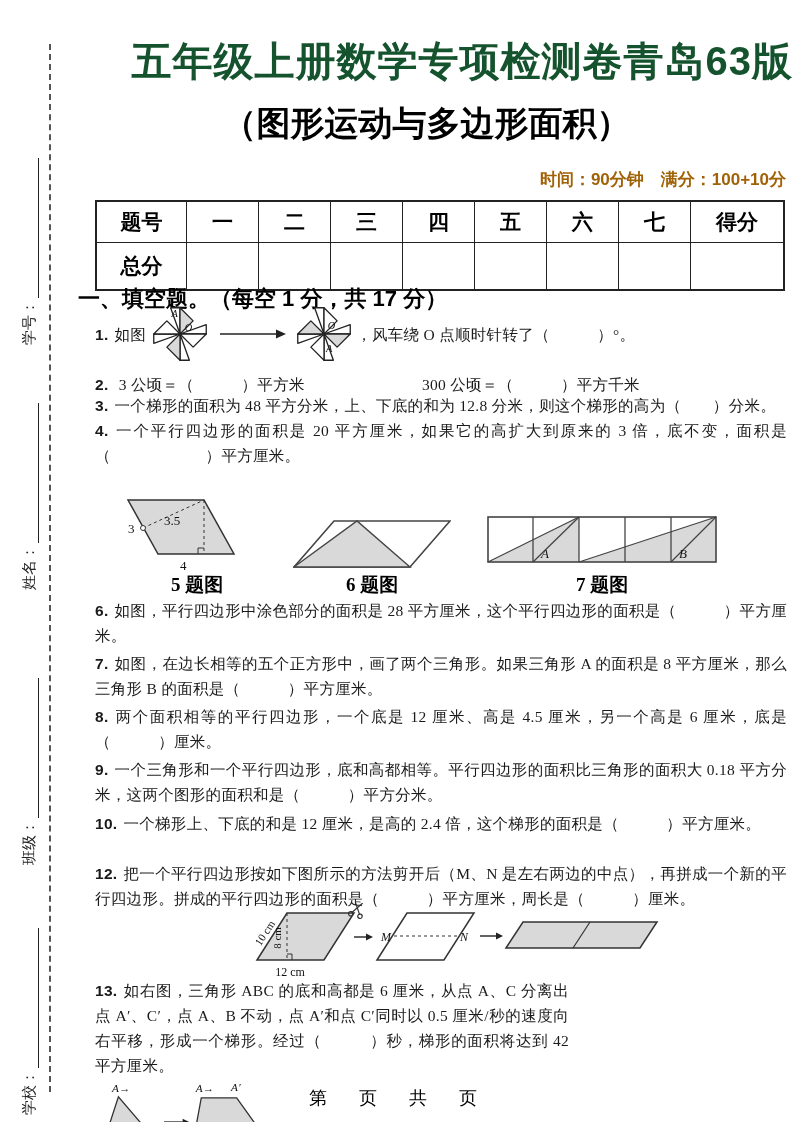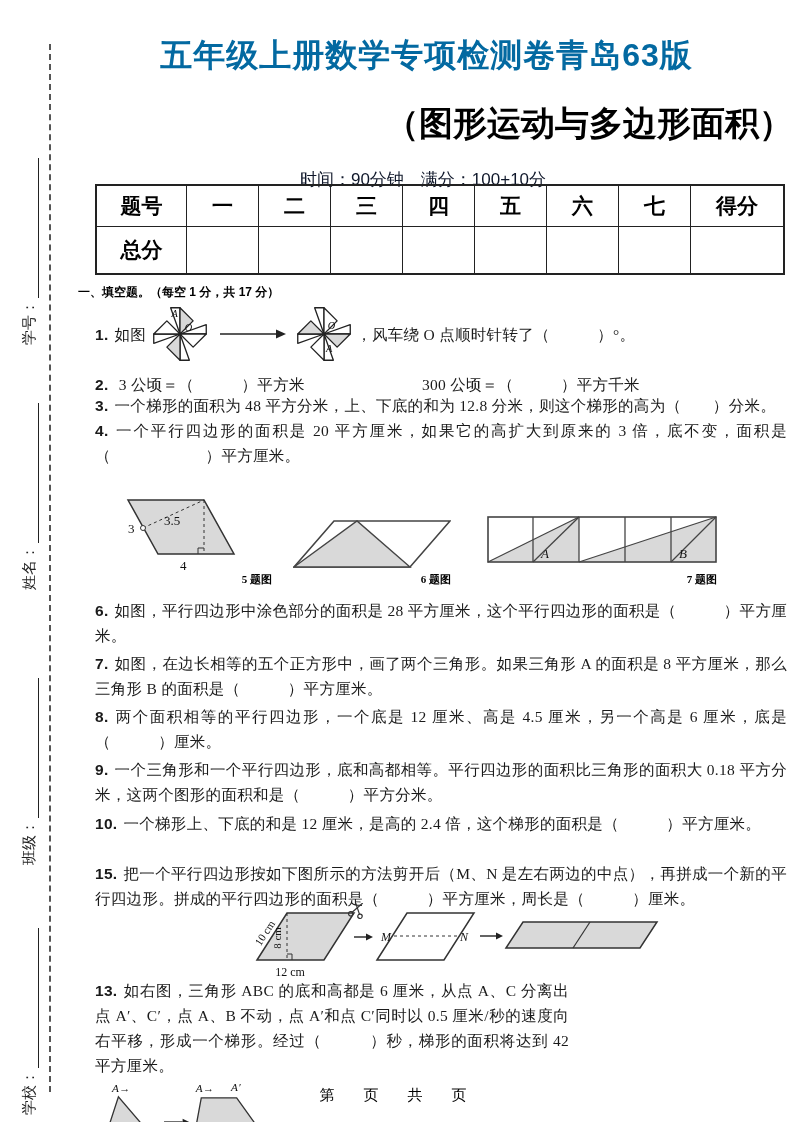--- a/index.html
+++ b/index.html
@@ -11,62 +11,62 @@
   
   .fold-line { position:absolute; left:49px; top:44px; height:1048px; width:0;
                border-left:2px dashed #555; }
   .side-item { position:absolute; width:240px; left:-92px; height:22px;
                transform:rotate(-90deg); transform-origin:center;
                font-family:"Liberation Sans","DejaVu Sans",sans-serif;
                font-size:15px; color:#222; display:flex; align-items:flex-end; }
   .side-item .blank { display:inline-block; width:140px; border-bottom:1.5px solid #222; height:14px; margin-left:2px; }
 
   
-  .title { position:absolute; top:34px; left:60px; width:733px; text-align:center;
+  .title { position:absolute; top:34px; left:60px; width:733px; text-align:right;
            font-family:"Liberation Sans","DejaVu Sans",sans-serif;
-           font-weight:bold; font-size:32px; letter-spacing:1px; color:#0369a1; }
-  .subtitle { position:absolute; top:101px; left:60px; width:733px; text-align:right;
+           font-weight:bold; font-size:40px; letter-spacing:1px; color:#14532d; }
+  .subtitle { position:absolute; top:101px; left:60px; width:733px; text-align:center;
               font-family:"Liberation Sans","DejaVu Sans",sans-serif;
               font-weight:bold; font-size:34px; color:#000; }
-  .meta { position:absolute; top:168px; left:60px; width:726px; text-align:center;
+  .meta { position:absolute; top:168px; left:60px; width:726px; text-align:right;
           font-family:"Liberation Sans","DejaVu Sans",sans-serif;
-          font-weight:normal; font-size:17px; color:#0f172a; }
-
-  
-  .score-table { position:absolute; top:184px; left:95px; width:690px;
+          font-weight:bold; font-size:17px; color:#a16207; }
+
+  
+  .score-table { position:absolute; top:200px; left:95px; width:690px;
                  border:2px solid #222; display:grid;
                  grid-template-columns:90px repeat(7,72px) 1fr;
                  grid-template-rows:41px 46px; }
   .score-table > div { border-right:1.5px solid #222; border-bottom:1.5px solid #222;
                  display:flex; align-items:center; justify-content:center;
                  font-size:21px; font-weight:bold; color:#000;
                  font-family:"Liberation Sans","DejaVu Sans",sans-serif; }
   .score-table > div:nth-child(9n) { border-right:none; }
   .score-table > div:nth-child(n+10) { border-bottom:none; }
 
   
-  .sec-head { position:absolute; left:78px; font-size:12px; font-weight:bold;
+  .sec-head { position:absolute; left:78px; font-size:22px; font-weight:bold;
               font-family:"Liberation Sans","DejaVu Sans",sans-serif; color:#000; }
   .q { position:absolute; left:95px; width:692px; font-size:15.5px; line-height:25px;
        text-align:justify; letter-spacing:.3px; }
   .qnum { font-weight:bold; font-family:"Liberation Sans","DejaVu Sans",sans-serif; margin-right:6px; }
   .q-row { display:flex; align-items:center; }
   .q13wrap { display:flex;flex-direction:column; }
   .q13text { width:474px; }
 
   
   .fig { position:absolute; }
-  .fig-caption { position:absolute; top:572px; text-align:right; font-size:11px;
+  .fig-caption { position:absolute; top:572px; text-align:center; font-size:19px;
                  font-weight:bold; color:#000; }
   svg { display:block; }
   svg text { font-family:"Liberation Serif","DejaVu Serif",serif; fill:#111; }
   svg text.it { font-style:italic; }
   .footer { position:absolute; top:1086px; left:0; width:793px; text-align:center;
             font-family:"Liberation Sans","DejaVu Sans",sans-serif;
-            font-size:15px; letter-spacing:7px; color:#000; }
+            font-size:18px; letter-spacing:7px; color:#000; }
 </style>
 </head>
 <body>
 
 <div id="page">
 
   <div class="fold-line"></div>
   <div class="side-item" style="top:214px">
     <span>学号：</span>
       <span class="blank"></span>
@@ -197,21 +197,21 @@
   </div>
   <div class="fig-caption" style="left:122px;width:150px">5 题图</div>
   <div class="fig-caption" style="left:293px;width:158px">6 题图</div>
   <div class="fig-caption" style="left:487px;width:230px">7 题图</div>
 
   <div class="q" style="top:598px"><span class="qnum">6.</span><span>如图，平行四边形中涂色部分的面积是 28 平方厘米，这个平行四边形的面积是（　　　）平方厘米。</span></div>
   <div class="q" style="top:651px"><span class="qnum">7.</span><span>如图，在边长相等的五个正方形中，画了两个三角形。如果三角形 A 的面积是 8 平方厘米，那么三角形 B 的面积是（　　　）平方厘米。</span></div>
   <div class="q" style="top:704px"><span class="qnum">8.</span><span>两个面积相等的平行四边形，一个底是 12 厘米、高是 4.5 厘米，另一个高是 6 厘米，底是（　　　）厘米。</span></div>
   <div class="q" style="top:757px"><span class="qnum">9.</span><span>一个三角形和一个平行四边形，底和高都相等。平行四边形的面积比三角形的面积大 0.18 平方分米，这两个图形的面积和是（　　　）平方分米。</span></div>
   <div class="q" style="top:811px"><span class="qnum">10.</span><span>一个梯形上、下底的和是 12 厘米，是高的 2.4 倍，这个梯形的面积是（　　　）平方厘米。</span></div>
-  <div class="q" style="top:861px"><span class="qnum">15.</span><span>把一个平行四边形按如下图所示的方法剪开后（M、N 是左右两边的中点），再拼成一个新的平行四边形。拼成的平行四边形的面积是（　　　）平方厘米，周长是（　　　）厘米。</span></div>
+  <div class="q" style="top:861px"><span class="qnum">12.</span><span>把一个平行四边形按如下图所示的方法剪开后（M、N 是左右两边的中点），再拼成一个新的平行四边形。拼成的平行四边形的面积是（　　　）平方厘米，周长是（　　　）厘米。</span></div>
 
   <div class="fig" style="top:903px;left:242px">
     <svg width="420" height="80" viewBox="0 0 420 80">
 
       <polygon points="15,57 45,10 112,10 82,57" fill="#d9d9d9" stroke="#333" stroke-width="1.5"></polygon>
       <line x1="45" y1="10" x2="45" y2="57" stroke="#333" stroke-width="1" stroke-dasharray="3,3"></line>
       <path d="M50,57 L50,51 L45,51" fill="none" stroke="#333" stroke-width="1"></path>
       <text x="26" y="32" font-size="11" text-anchor="middle" transform="rotate(-57 26 32)">10 cm</text>
       <text x="39" y="35" font-size="11" text-anchor="middle" transform="rotate(-90 39 35)">8 cm</text>
       <text x="48" y="73" font-size="12" text-anchor="middle">12 cm</text>

